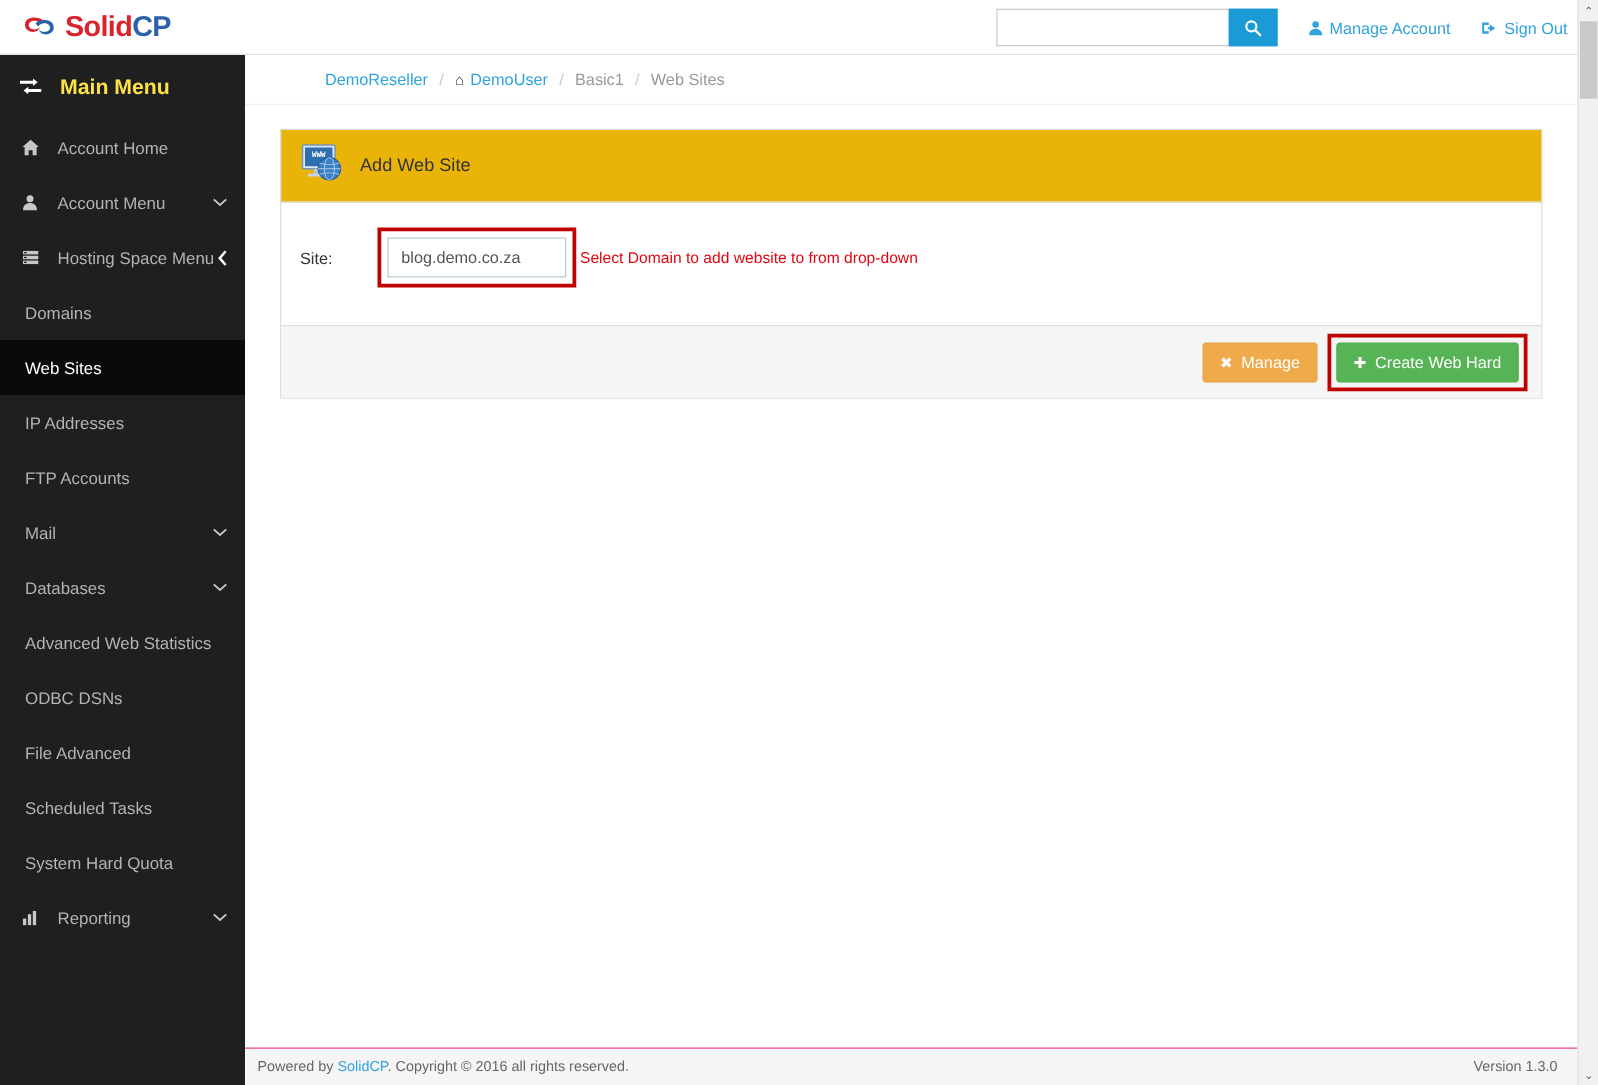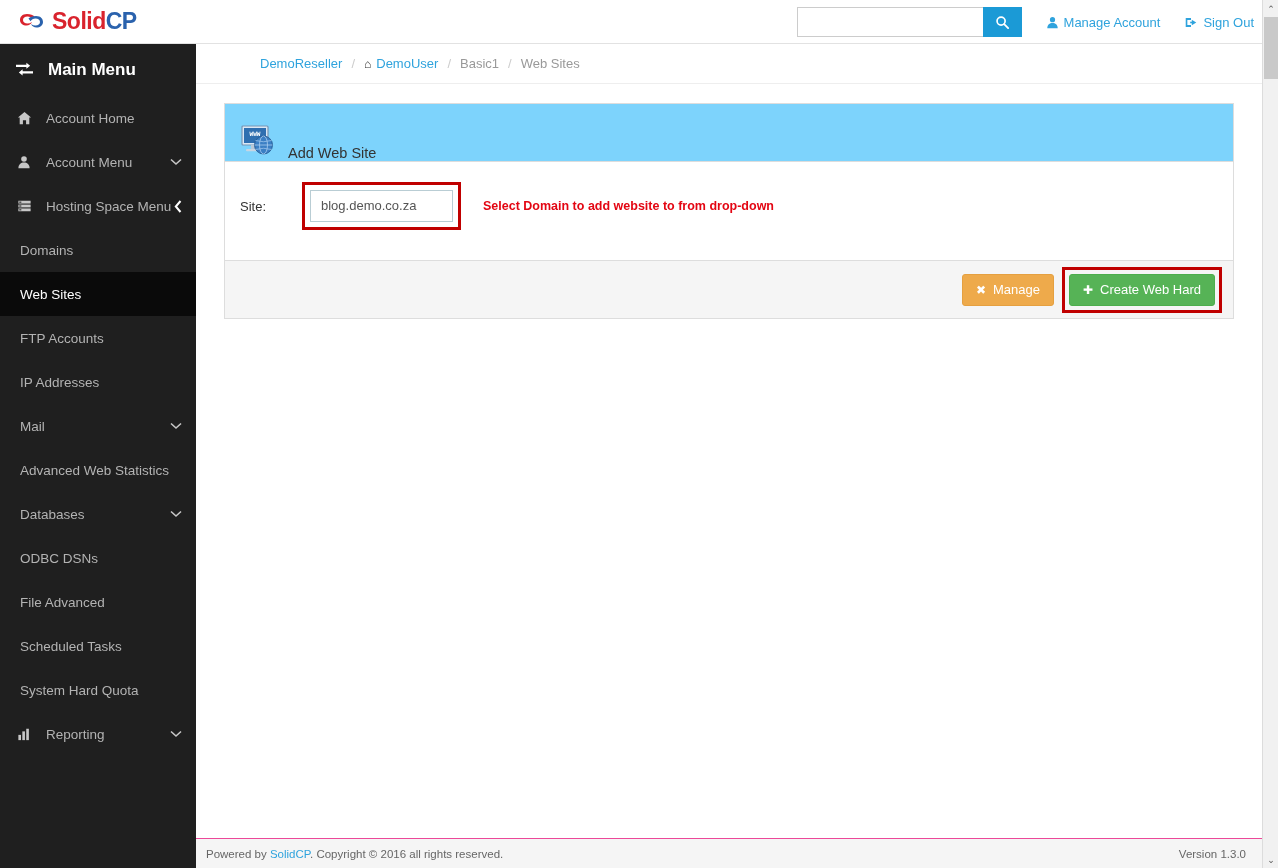--- a/index.html
+++ b/index.html
@@ -60,21 +60,21 @@
   
   #sidebar {
     position: absolute; left: 0; top: 44px;
     width: 196px; height: 824px;
     background: #1f1f1f;
     overflow: hidden;
   }
   #main-menu-title {
     height: 52px; display: flex; align-items: center;
     padding-left: 14px; gap: 14px;
-    color: #ffffff; font-size: 17px; font-weight: bold;
+    color: #fde047; font-size: 17px; font-weight: bold;
   }
   #main-menu-title .mm-icon { width: 20px; display: flex; justify-content: center; }
 
   .nav-item {
     position: relative;
     display: flex; align-items: center;
     height: 44px;
     padding-left: 14px;
     color: #b3b3b3; font-size: 13.5px;
     cursor: pointer;
@@ -109,23 +109,23 @@
   #breadcrumb .crumb-sep { color: #cccccc; margin: 0 9px; }
   #breadcrumb .home-glyph { margin-right: 5px; color: #333; font-size: 12px; }
 
   #panel {
     position: absolute; left: 28px; top: 59px;
     width: 1010px;
     border: 1px solid #dddddd;
     background: #ffffff;
   }
   #panel-head {
-    height: 58px; background: #7dd3fc;
+    height: 58px; background: #eab308;
     border-bottom: 1px solid #dddddd;
-    display: flex; align-items: flex-end;
+    display: flex; align-items: center;
     padding-left: 15px; gap: 12px;
   }
   #panel-head-title { font-size: 14.5px; color: #333333; }
 
   #panel-body {
     padding: 20px 15px 30px 15px;
     min-height: 90px;
   }
   #form-row { display: flex; align-items: center; }
   #site-label {
@@ -141,22 +141,22 @@
     width: 143px; height: 32px;
     border: 1px solid #b9cdd4;
     background: #ffffff;
     font-size: 13px; color: #555555;
     padding: 0 10px;
     font-family: "Liberation Sans", sans-serif;
     line-height: 30px;
     cursor: pointer;
   }
   #form-note {
-    margin-left: 22px;
-    color: #e30613; font-size: 12.5px; font-weight: bold;
+    margin-left: 3px;
+    color: #e30613; font-size: 12.5px; font-weight: normal;
   }
 
   #panel-foot {
     background: #f5f5f5;
     border-top: 1px solid #dddddd;
     height: 58px;
     display: flex; align-items: center; justify-content: flex-end;
     padding-right: 6px; gap: 0px;
   }
   .btn {
@@ -329,47 +329,47 @@
 
   <a class="nav-item sub" href="#">
     <span class="nav-label">Domains</span>
   </a>
 
   <a class="nav-item sub active" href="#">
     <span class="nav-label">Web Sites</span>
   </a>
 
   <a class="nav-item sub" href="#">
+    <span class="nav-label">IP Addresses</span>
+  </a>
+
+  <a class="nav-item sub" href="#">
     <span class="nav-label">FTP Accounts</span>
-  </a>
-
-  <a class="nav-item sub" href="#">
-    <span class="nav-label">IP Addresses</span>
   </a>
 
   <a class="nav-item sub" href="#">
     <span class="nav-label">Mail</span>
     <span class="nav-chevron">
       <svg width="12" height="8" viewBox="0 0 12 8">
           <path d="M1 1.5 L6 6 L11 1.5" fill="none" stroke="#c7c7c7" stroke-width="1.6"></path>
         </svg>
     </span>
   </a>
 
   <a class="nav-item sub" href="#">
-    <span class="nav-label">Advanced Web Statistics</span>
-  </a>
-
-  <a class="nav-item sub" href="#">
     <span class="nav-label">Databases</span>
     <span class="nav-chevron">
       <svg width="12" height="8" viewBox="0 0 12 8">
           <path d="M1 1.5 L6 6 L11 1.5" fill="none" stroke="#c7c7c7" stroke-width="1.6"></path>
         </svg>
     </span>
+  </a>
+
+  <a class="nav-item sub" href="#">
+    <span class="nav-label">Advanced Web Statistics</span>
   </a>
 
   <a class="nav-item sub" href="#">
     <span class="nav-label">ODBC DSNs</span>
   </a>
 
   <a class="nav-item sub" href="#">
     <span class="nav-label">File Advanced</span>
   </a>
 

